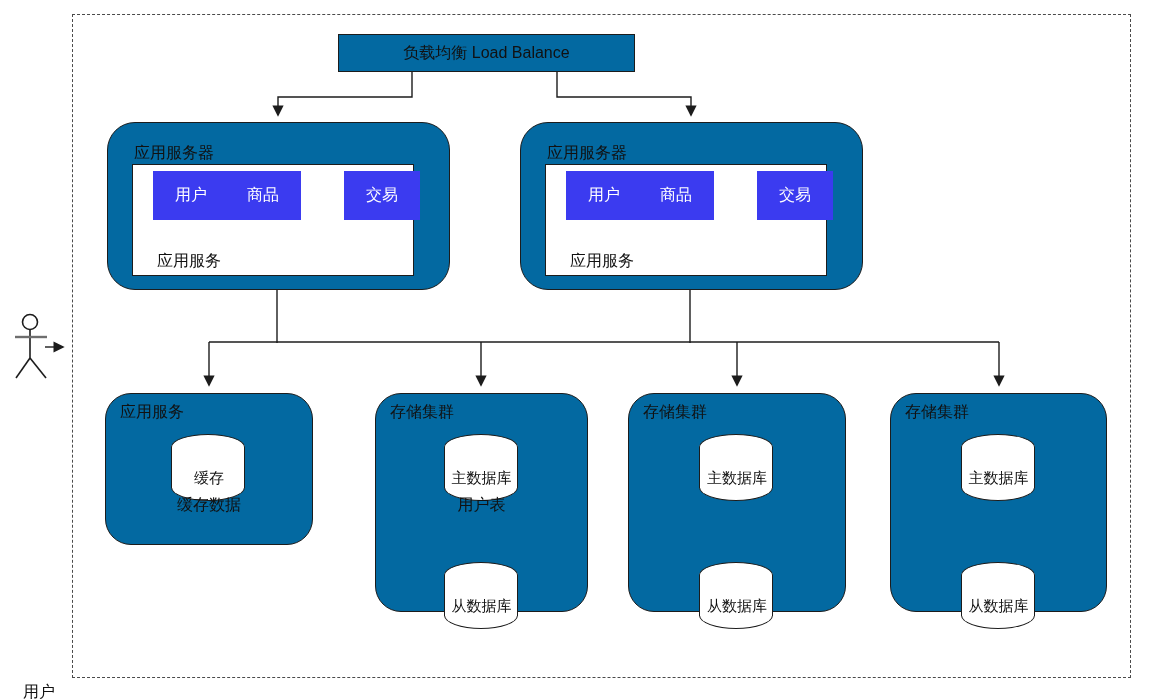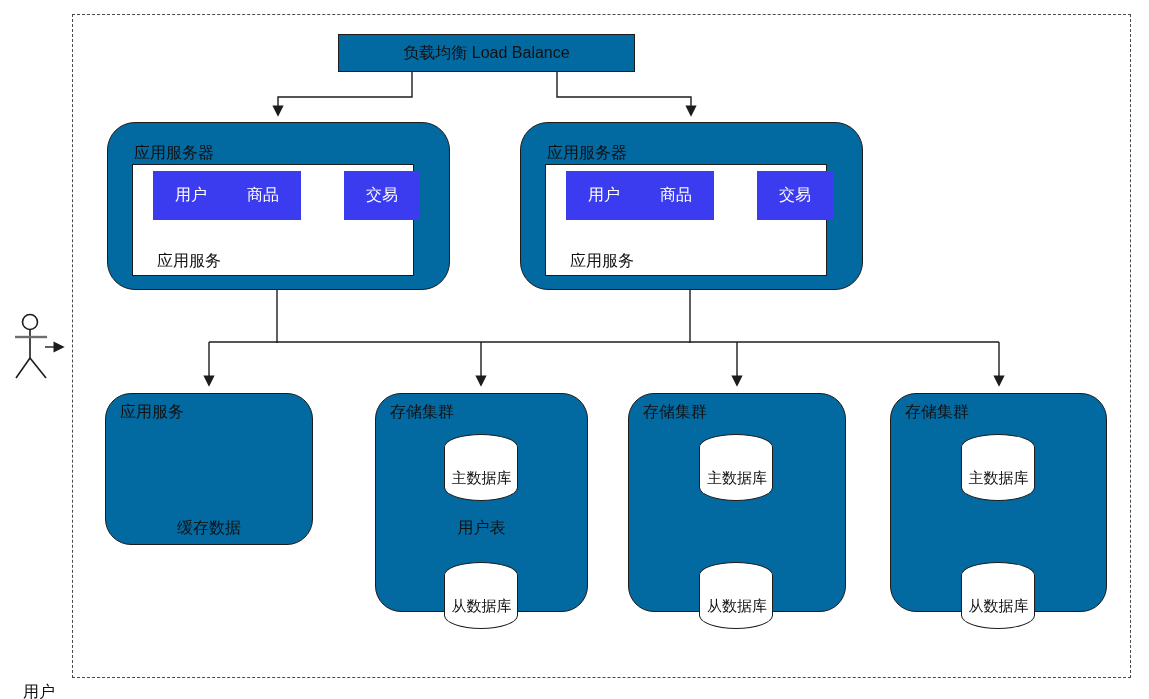--- a/index.html
+++ b/index.html
@@ -24,21 +24,21 @@
            color:#fff;font-size:16px;}
   .svc-0{left:20px;} .svc-1{left:92px;} .svc-2{left:186px;margin-left:25px;}
   .inner-label{position:absolute;left:24px;bottom:3px;font-size:16px;}
 
   .bottom-box{top:393px;border-radius:26px;}
   .bottom-box .box-title{position:absolute;left:14px;top:8px;font-size:16px;}
   .cache-box{left:105px;width:208px;height:152px;}
   .store-box{height:219px;}
   .store-0{left:375px;width:213px;} .store-1{left:628px;width:218px;} .store-2{left:890px;width:217px;}
 
-  .caption{position:absolute;left:0;top:124px;width:100%;text-align:center;font-size:16px;}
+  .caption{position:absolute;left:0;top:101px;width:100%;text-align:center;font-size:16px;}
 
   .cylinder{position:absolute;left:50%;transform:translateX(-50%);width:76px;height:68px;}
   .cyl-pos-top{top:40px;} .cyl-pos-bottom{top:168px;}
   .cyl-body{position:absolute;top:13px;left:0;width:74px;height:54px;border:1.4px solid #1c1c1c;border-top:none;
             border-radius:0 0 38px 38px / 0 0 14px 14px;background:#fff;box-sizing:border-box;}
   .cylinder::before{content:"";position:absolute;top:0;left:0;width:74px;height:26px;border:1.4px solid #1c1c1c;
             border-radius:50%;background:#fff;box-sizing:border-box;}
   .cyl-label{position:absolute;left:0;top:24px;width:76px;height:40px;display:flex;align-items:center;
              justify-content:center;font-size:15px;z-index:2;}
 
@@ -102,20 +102,24 @@
     <div class="inner-rect">
       <div class="service svc-0" style="background:#3b3bf0">用户</div>
       <div class="service svc-1" style="background:#3b3bf0">商品</div>
       <div class="service svc-2" style="background:#3b3bf0">交易</div>
       <div class="inner-label">应用服务</div>
     </div>
   </div>
 
   <div class="node bottom-box cache-box">
     <div class="box-title">应用服务</div>
+    <div class="cylinder cyl-pos-top">
+      <div class="cyl-body"></div>
+      <div class="cyl-label">缓存</div>
+    </div>
     <div class="caption">缓存数据</div>
   </div>
 
   <div class="node bottom-box store-box store-0">
     <div class="box-title">存储集群</div>
     <div class="cylinder cyl-pos-top">
       <div class="cyl-body"></div>
       <div class="cyl-label">主数据库</div>
     </div>
     <div class="caption">用户表</div>

